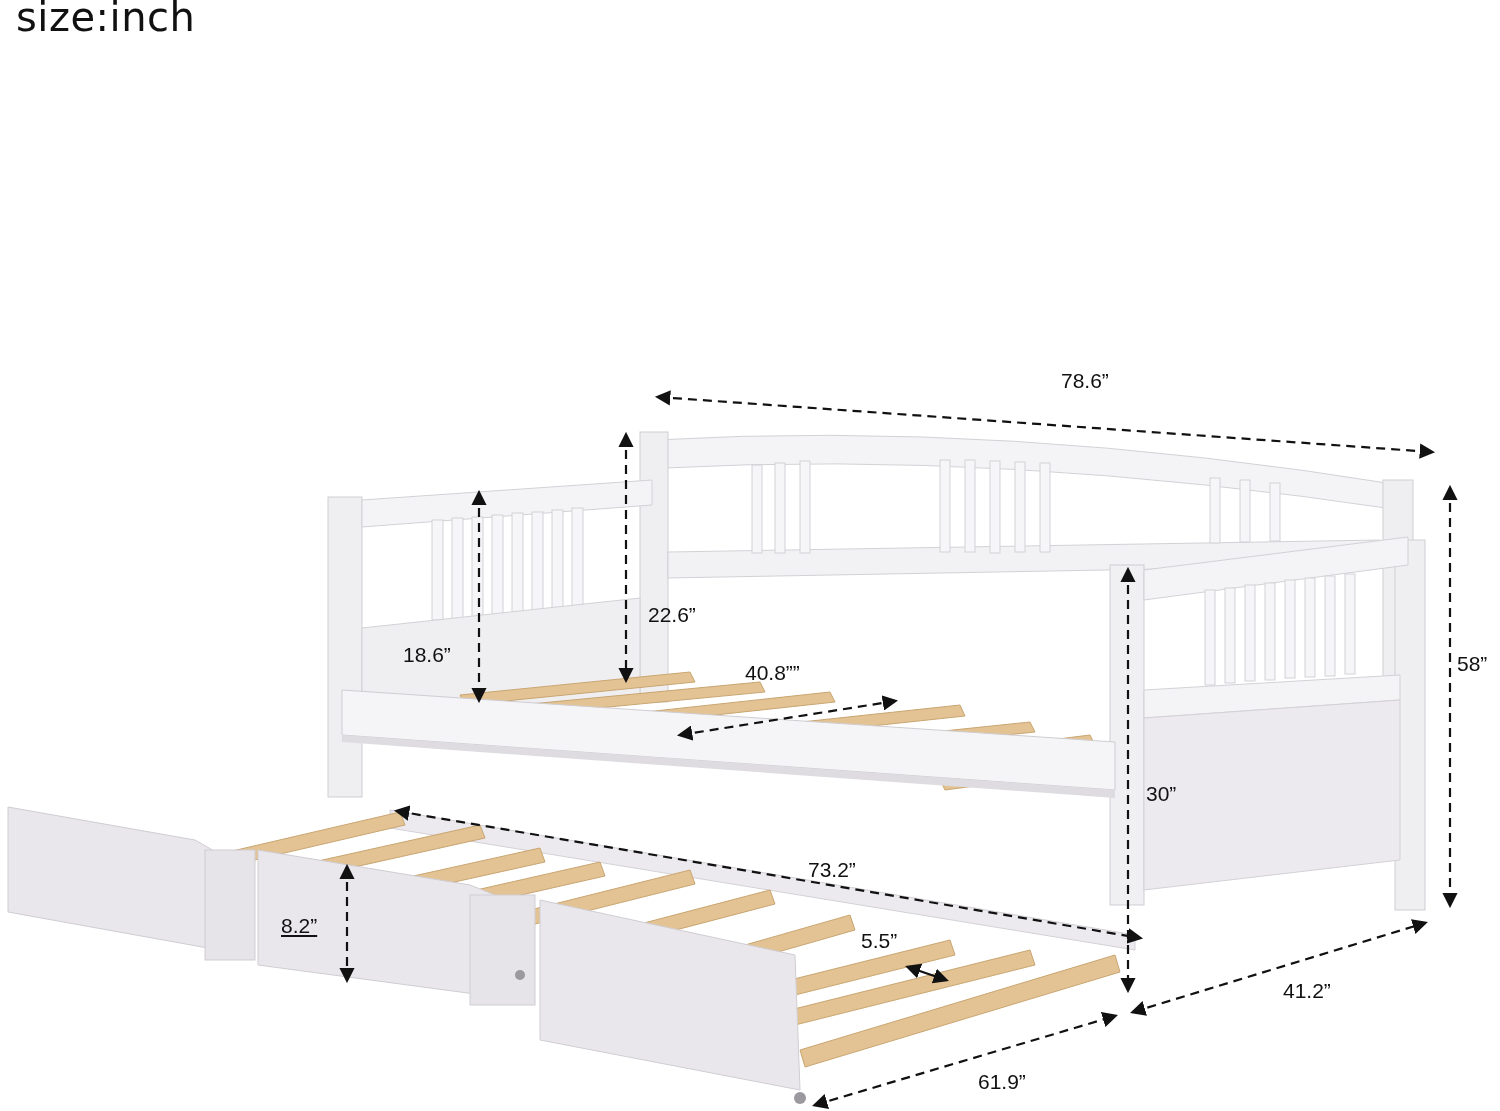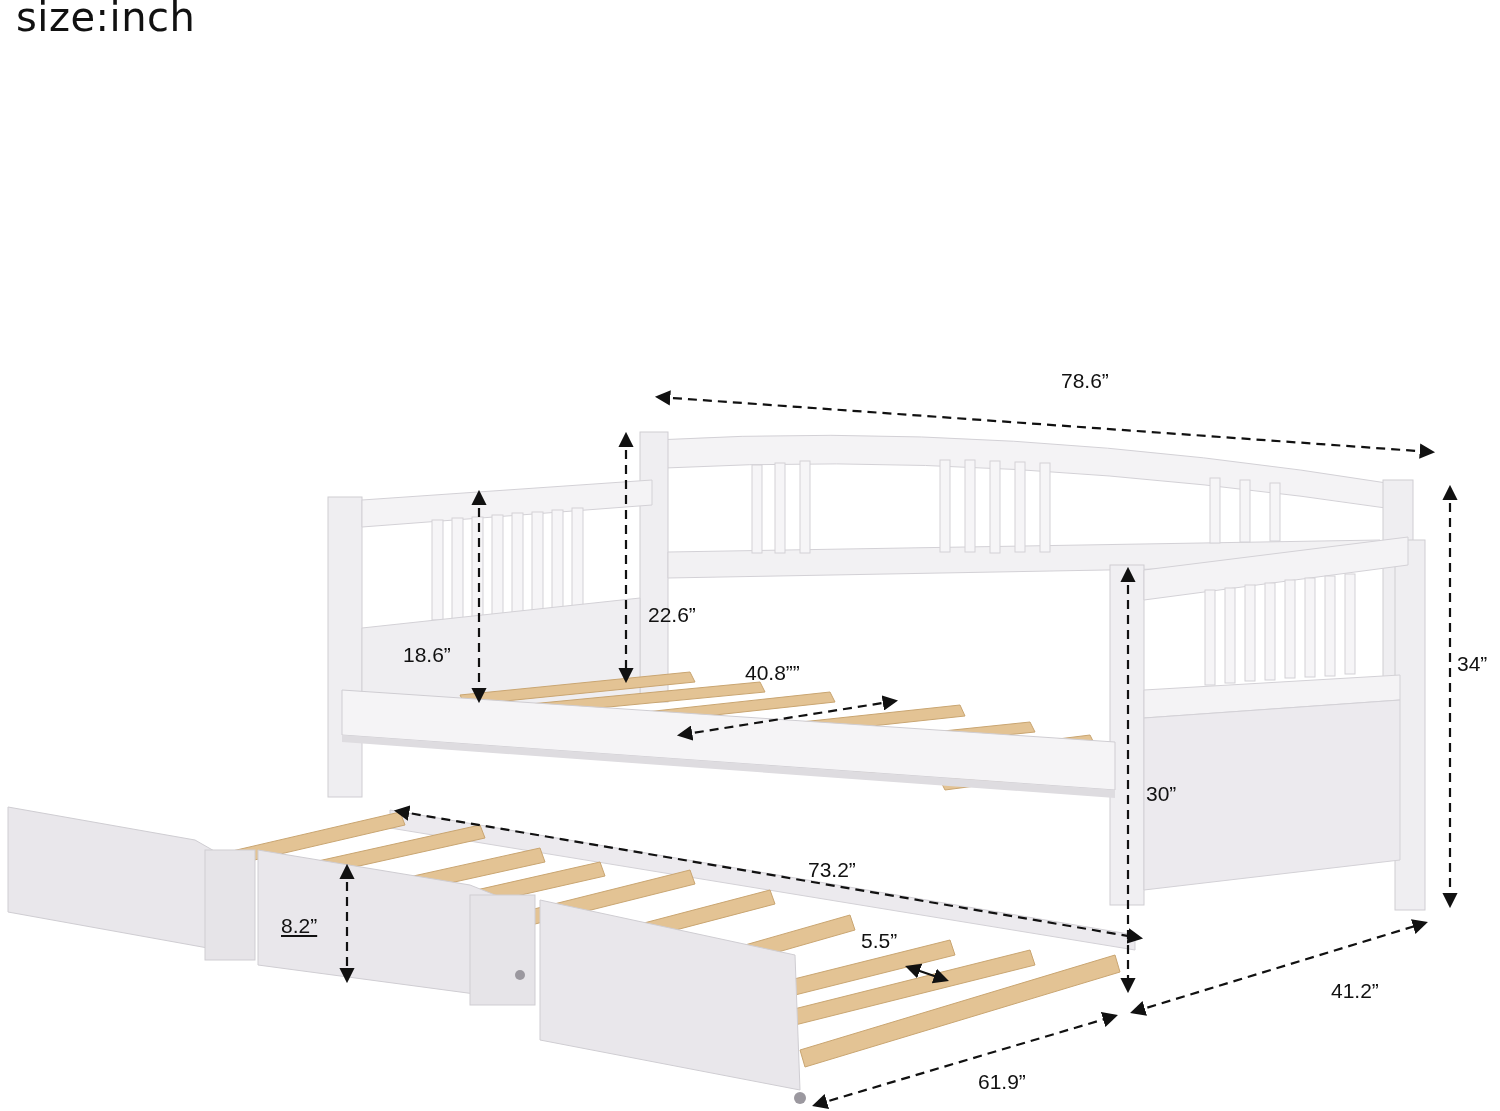--- a/index.html
+++ b/index.html
@@ -138,22 +138,22 @@
     <line x1="1128" y1="570" x2="1128" y2="990" marker-start="url(#arrow)" marker-end="url(#arrow)"></line>
     <line x1="397" y1="811" x2="1140" y2="938" marker-start="url(#arrow)" marker-end="url(#arrow)"></line>
     <line x1="347" y1="867" x2="347" y2="980" marker-start="url(#arrow)" marker-end="url(#arrow)"></line>
     <line x1="1133" y1="1012" x2="1425" y2="923" marker-start="url(#arrow)" marker-end="url(#arrow)"></line>
     <line x1="815" y1="1105" x2="1115" y2="1016" marker-start="url(#arrow)" marker-end="url(#arrow)"></line>
   </g>
   <line x1="908" y1="967" x2="946" y2="980" stroke="#111" stroke-width="2.2" marker-start="url(#arrow)" marker-end="url(#arrow)"></line>
 </svg>
 
 <div class="dim-label" style="left:1030px; top:369px;margin-left:31px;">78.6”</div>
-<div class="dim-label" style="left:1457px; top:652px;">34”</div>
+<div class="dim-label" style="left:1457px; top:652px;">58”</div>
 <div class="dim-label" style="left:648px; top:603px;text-align:right;">22.6”</div>
 <div class="dim-label" style="left:403px; top:643px;">18.6”</div>
 <div class="dim-label" style="left:745px; top:661px;">40.8””</div>
 <div class="dim-label" style="left:1146px; top:782px;">30”</div>
 <div class="dim-label" style="left:808px; top:838px;margin-top:20px;">73.2”</div>
 <div class="dim-label" style="left:281px; top:914px;text-decoration:underline;">8.2”</div>
 <div class="dim-label" style="left:861px; top:929px;">5.5”</div>
-<div class="dim-label" style="left:1283px; top:979px;margin-left:48px;">41.2”</div>
+<div class="dim-label" style="left:1283px; top:979px;">41.2”</div>
 <div class="dim-label" style="left:978px; top:1070px;">61.9”</div>
 
 </body></html>

